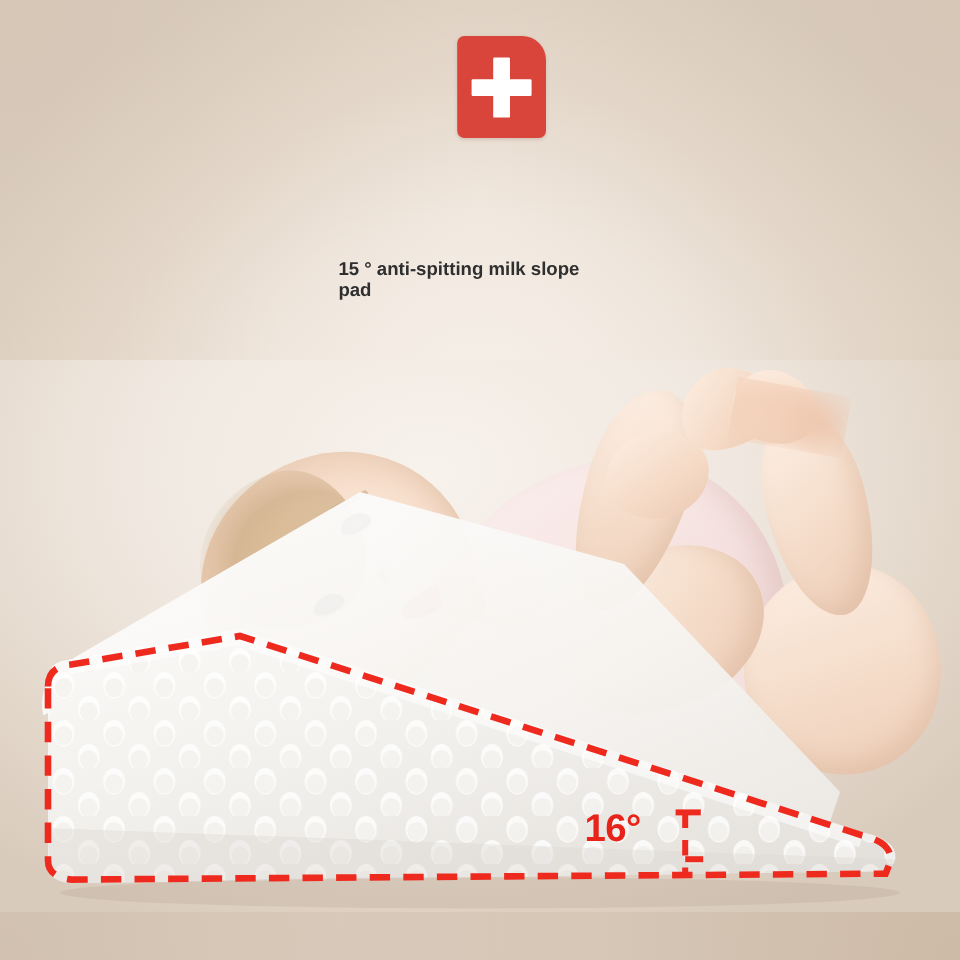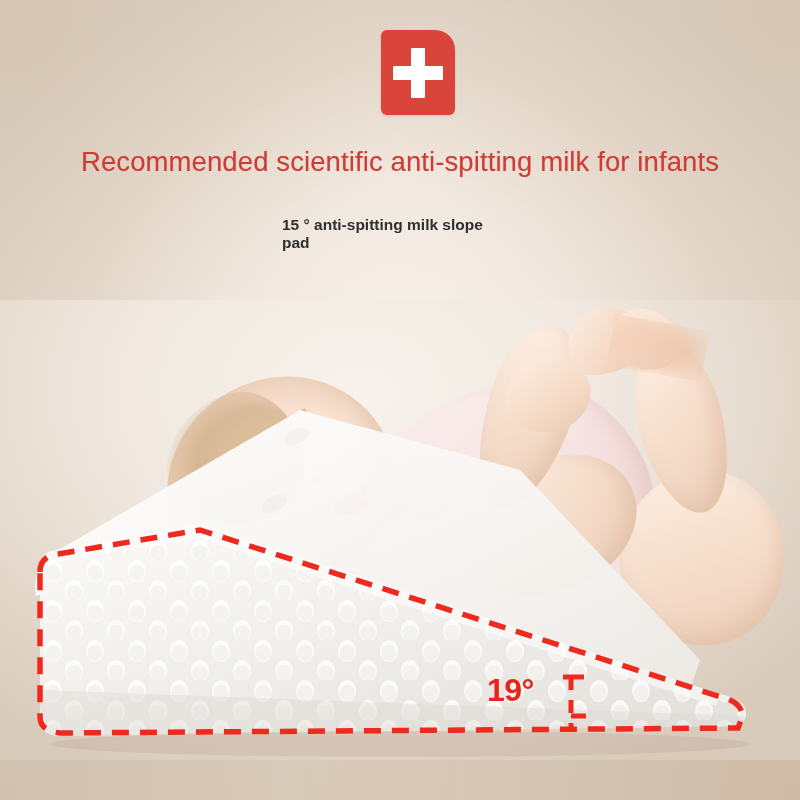--- a/index.html
+++ b/index.html
@@ -192,21 +192,20 @@
 
 <div class="stage">
 
   <div class="vignette"></div>
 
   <div class="badge">
     <span class="bar h"></span>
     <span class="bar v"></span>
   </div>
 
-  <div class="headline">Recommended scientific anti-spitting milk for infants</div>
 
   <div class="subtitle">15 ° anti-spitting milk slope pad</div>
 
   <div class="photo">
     <div class="photo-bg"></div>
 
     <div class="body-onesie"></div>
     <div class="body-onesie2"></div>
 
     <div class="leg thighB"></div>
@@ -279,16 +278,16 @@
     <svg width="800" height="800" viewBox="0 0 800 800">
 
       <path d="M 40 572 Q 40 556 58 554 L 200 530 L 718 696 Q 744 702 742 718 L 738 728 L 60 733 Q 40 731 40 717 Z" fill="none" stroke="#ee2a1e" stroke-width="5.5" stroke-dasharray="17 11" stroke-linecap="butt"></path>
 
       <line x1="571" y1="677" x2="571" y2="731" stroke="#ee2a1e" stroke-width="5" stroke-dasharray="13 10"></line>
 
       <line x1="563" y1="677" x2="584" y2="677" stroke="#ee2a1e" stroke-width="5"></line>
 
       <path d="M 571 716 L 586 716" stroke="#ee2a1e" stroke-width="5"></path>
     </svg>
-    <div class="angle-label">19°</div>
+    <div class="angle-label">16°</div>
   </div>
 
 </div>
 
 </body></html>

